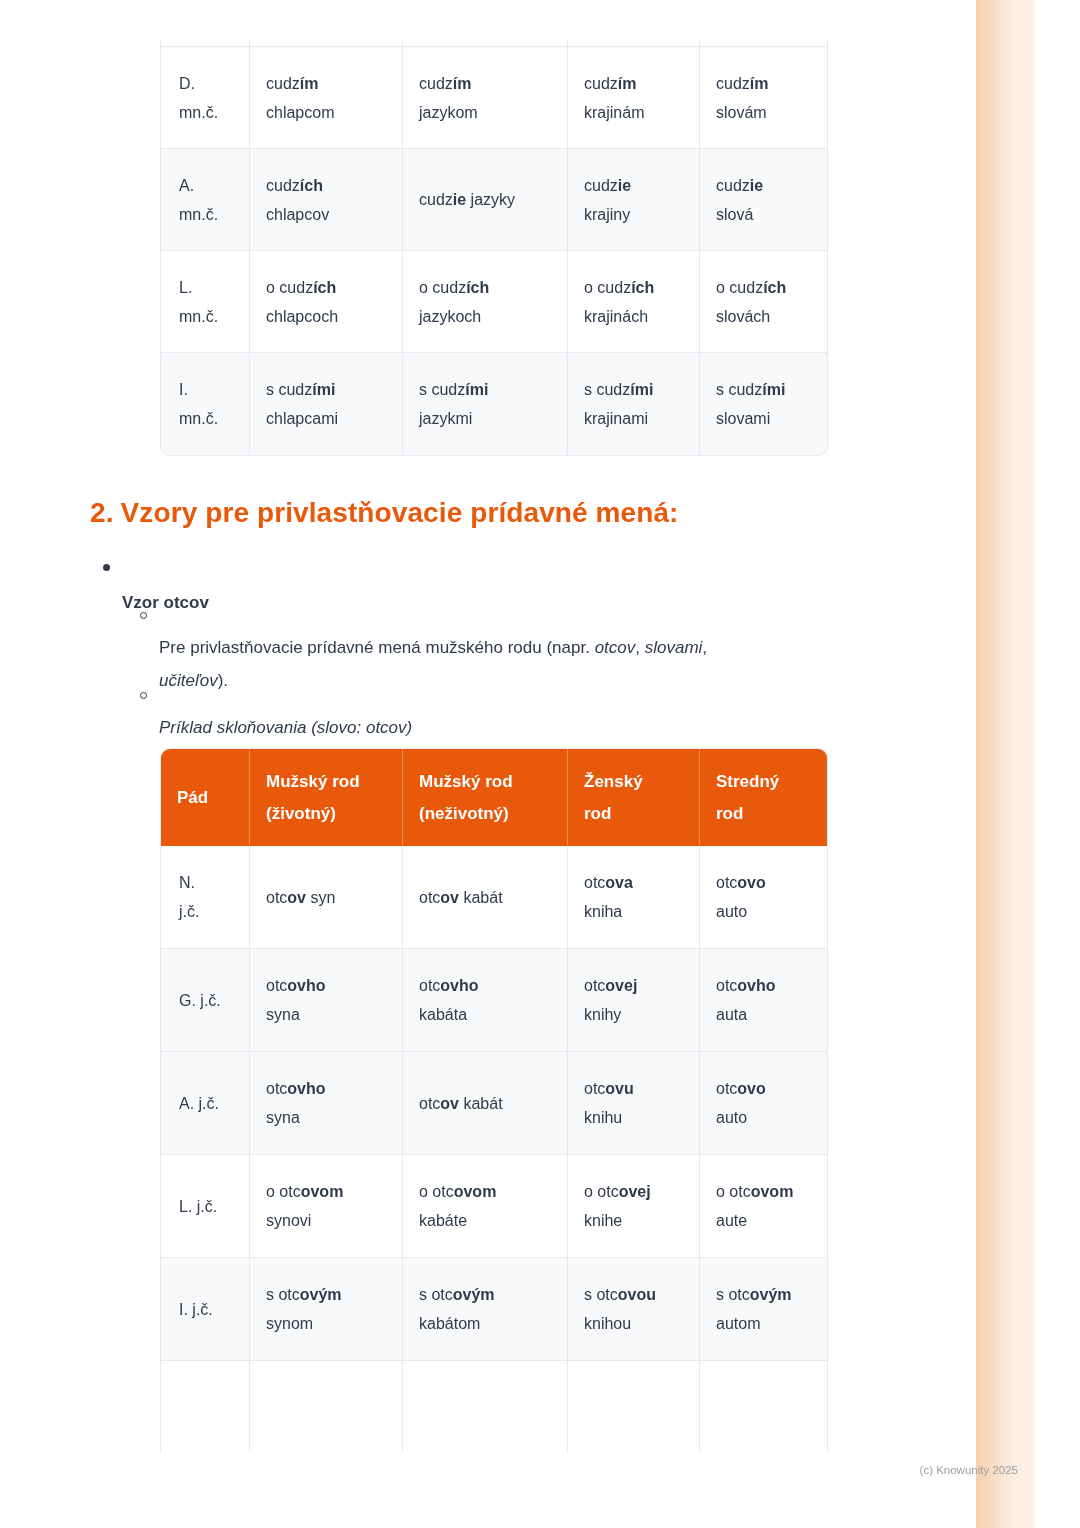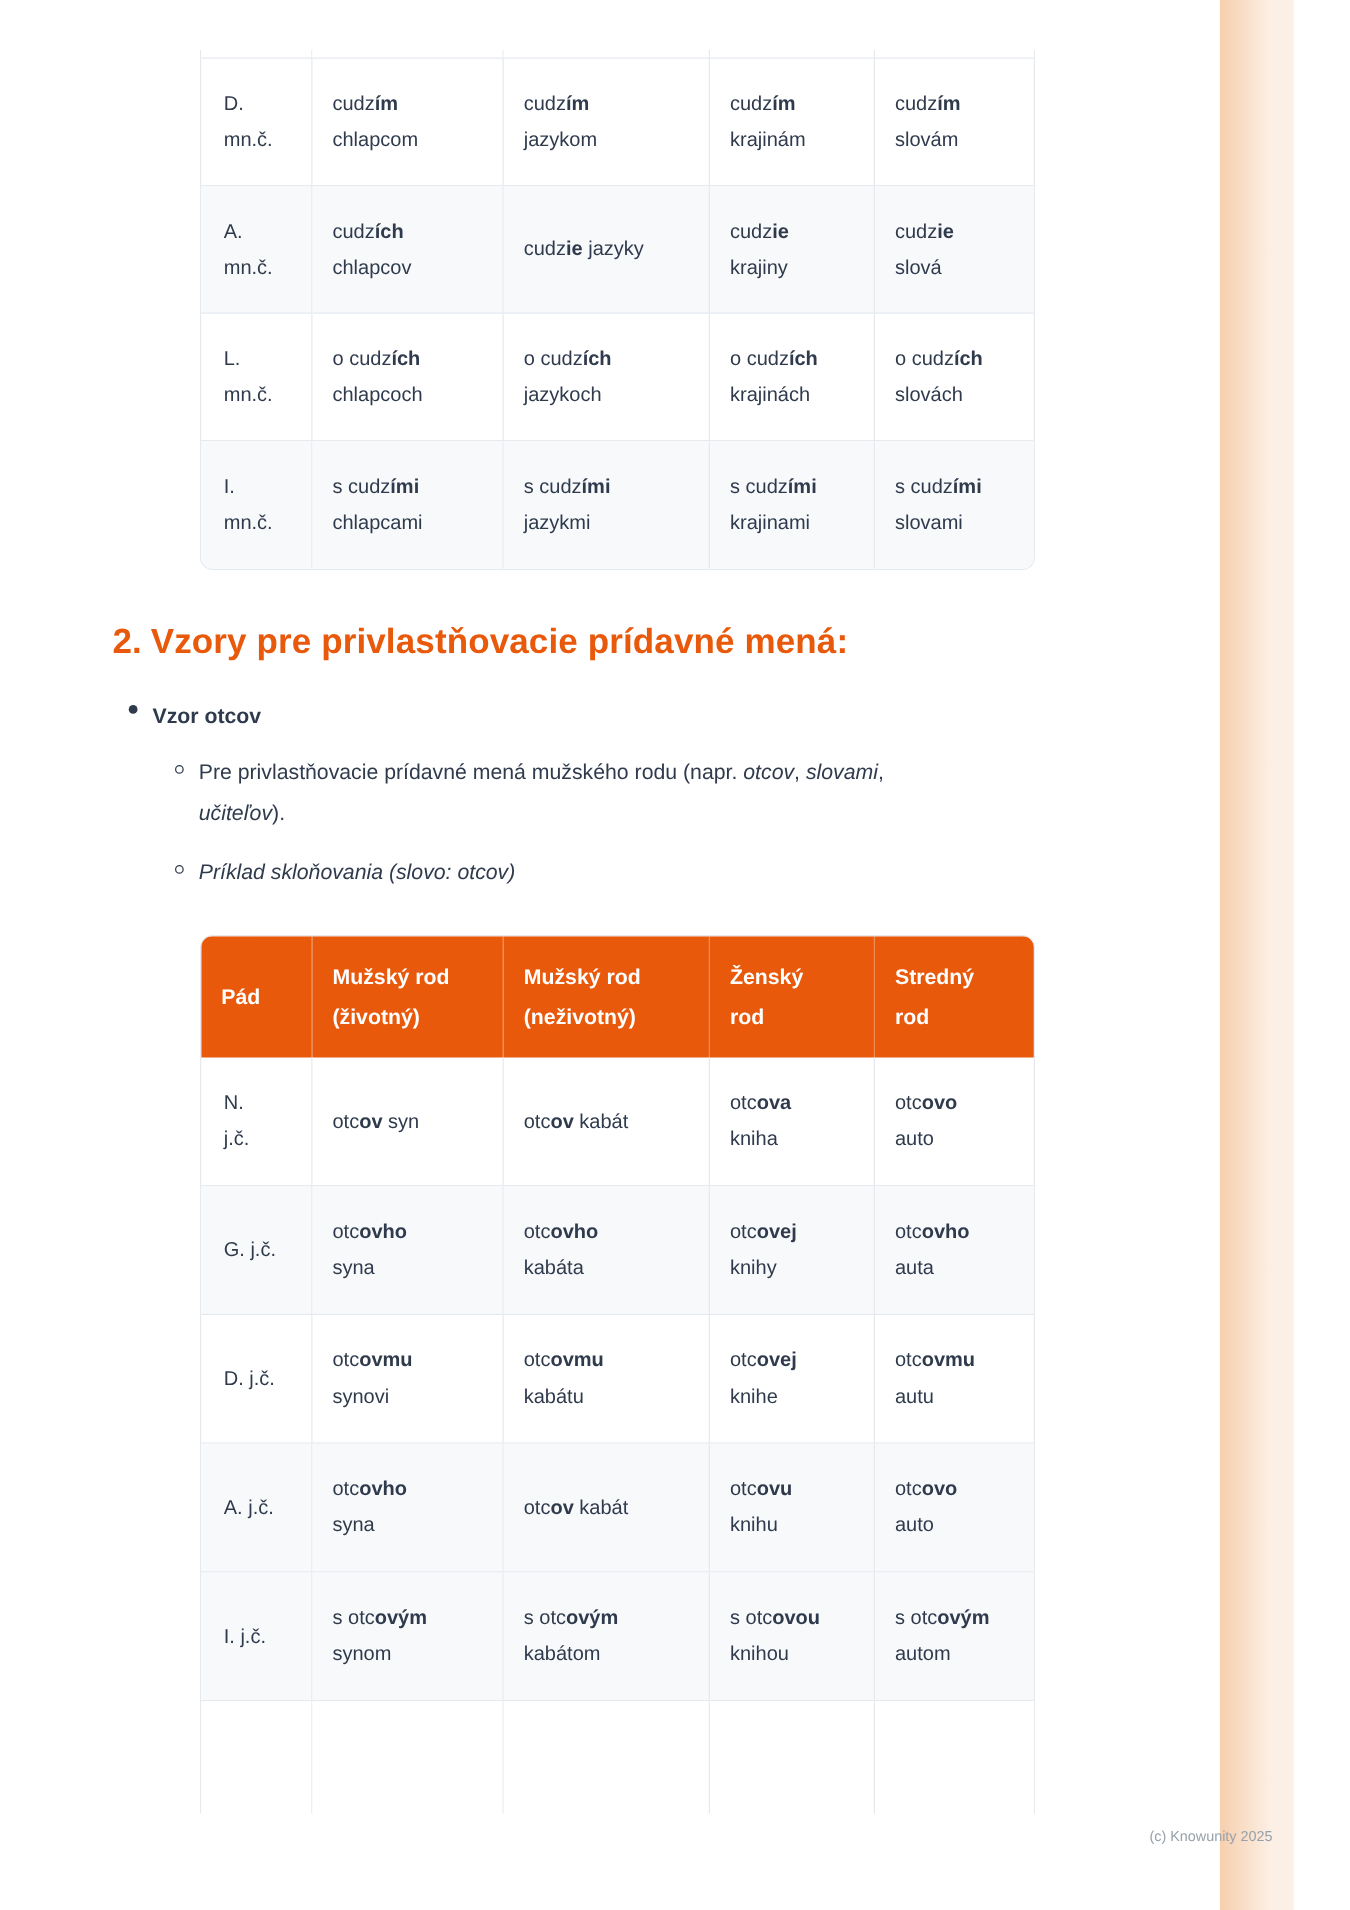--- a/index.html
+++ b/index.html
@@ -111,21 +111,21 @@
   }
   .heading .h-num { margin-right:7px; }
 
   .bullet { position:absolute; font-size:17px; color:var(--text); }
   .bullet .marker {
     position:absolute; left:0;
     width:7px; height:7px; border-radius:50%;
   }
   .marker.disc { top:8px; background:var(--text); }
   .marker.ring { top:11px; width:7px; height:7px; border:1.5px solid var(--text); background:transparent; }
-  .bullet .txt { display:block; margin-left:19px; line-height:33px; }
+  .bullet .txt { display:block; margin-left:19px; line-height:33px;margin-top:30px; }
   .bullet.l1 { left:103px; top:556px; }
   .bullet.l1 .txt { font-weight:bold; }
   .bullet.sb1 { left:140px; top:601px; width:670px; }
   .bullet.sb2 { left:140px; top:681px; width:670px; }
   .bullet em { font-style:italic;text-align:right; }
 
   .copyright {
     position:absolute; right:62px; top:1464px;
     font-size:11.5px; color:var(--muted);
     z-index:2;
@@ -232,34 +232,34 @@
             <td class="form-cell">otc<strong>ova</strong><br>kniha</td>
             <td class="form-cell">otc<strong>ovo</strong><br>auto</td>
           </tr>
           <tr class="stripe">
             <td class="case-cell">G. j.č.</td>
             <td class="form-cell">otc<strong>ovho</strong><br>syna</td>
             <td class="form-cell">otc<strong>ovho</strong><br>kabáta</td>
             <td class="form-cell">otc<strong>ovej</strong><br>knihy</td>
             <td class="form-cell">otc<strong>ovho</strong><br>auta</td>
           </tr>
-          <tr>
-            <td class="case-cell">D. j.č.</td>
-            <td class="form-cell">otc<strong>ovmu</strong><br>synovi</td>
-            <td class="form-cell">otc<strong>ovmu</strong><br>kabátu</td>
-            <td class="form-cell">otc<strong>ovej</strong><br>knihe</td>
-            <td class="form-cell">otc<strong>ovmu</strong><br>autu</td>
-          </tr>
           <tr class="stripe">
             <td class="case-cell">A. j.č.</td>
             <td class="form-cell">otc<strong>ovho</strong><br>syna</td>
             <td class="form-cell">otc<strong>ov</strong> kabát</td>
             <td class="form-cell">otc<strong>ovu</strong><br>knihu</td>
             <td class="form-cell">otc<strong>ovo</strong><br>auto</td>
           </tr>
+          <tr>
+            <td class="case-cell">L. j.č.</td>
+            <td class="form-cell">o otc<strong>ovom</strong><br>synovi</td>
+            <td class="form-cell">o otc<strong>ovom</strong><br>kabáte</td>
+            <td class="form-cell">o otc<strong>ovej</strong><br>knihe</td>
+            <td class="form-cell">o otc<strong>ovom</strong><br>aute</td>
+          </tr>
           <tr class="stripe">
             <td class="case-cell">I. j.č.</td>
             <td class="form-cell">s otc<strong>ovým</strong><br>synom</td>
             <td class="form-cell">s otc<strong>ovým</strong><br>kabátom</td>
             <td class="form-cell">s otc<strong>ovou</strong><br>knihou</td>
             <td class="form-cell">s otc<strong>ovým</strong><br>autom</td>
           </tr>
         </tbody>
       <tbody>
         <tr class="partial-bottom">

